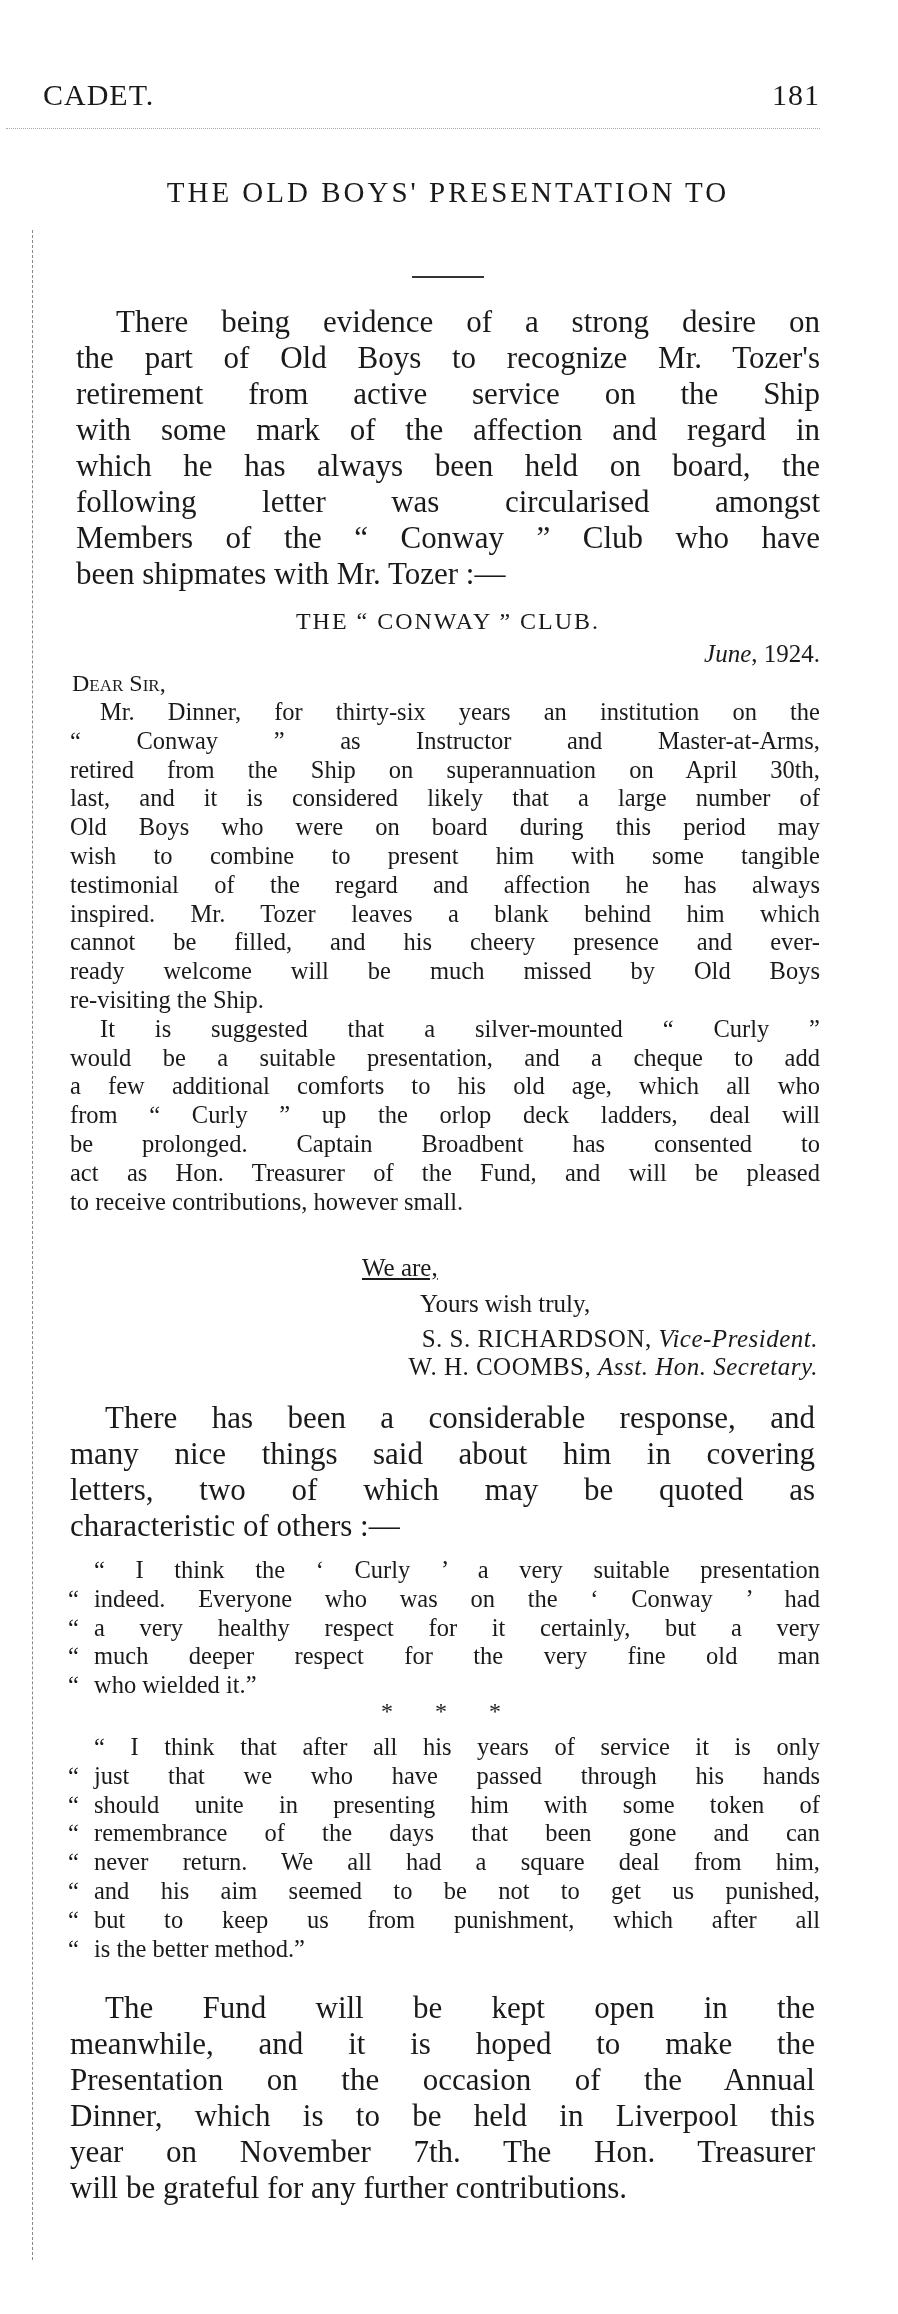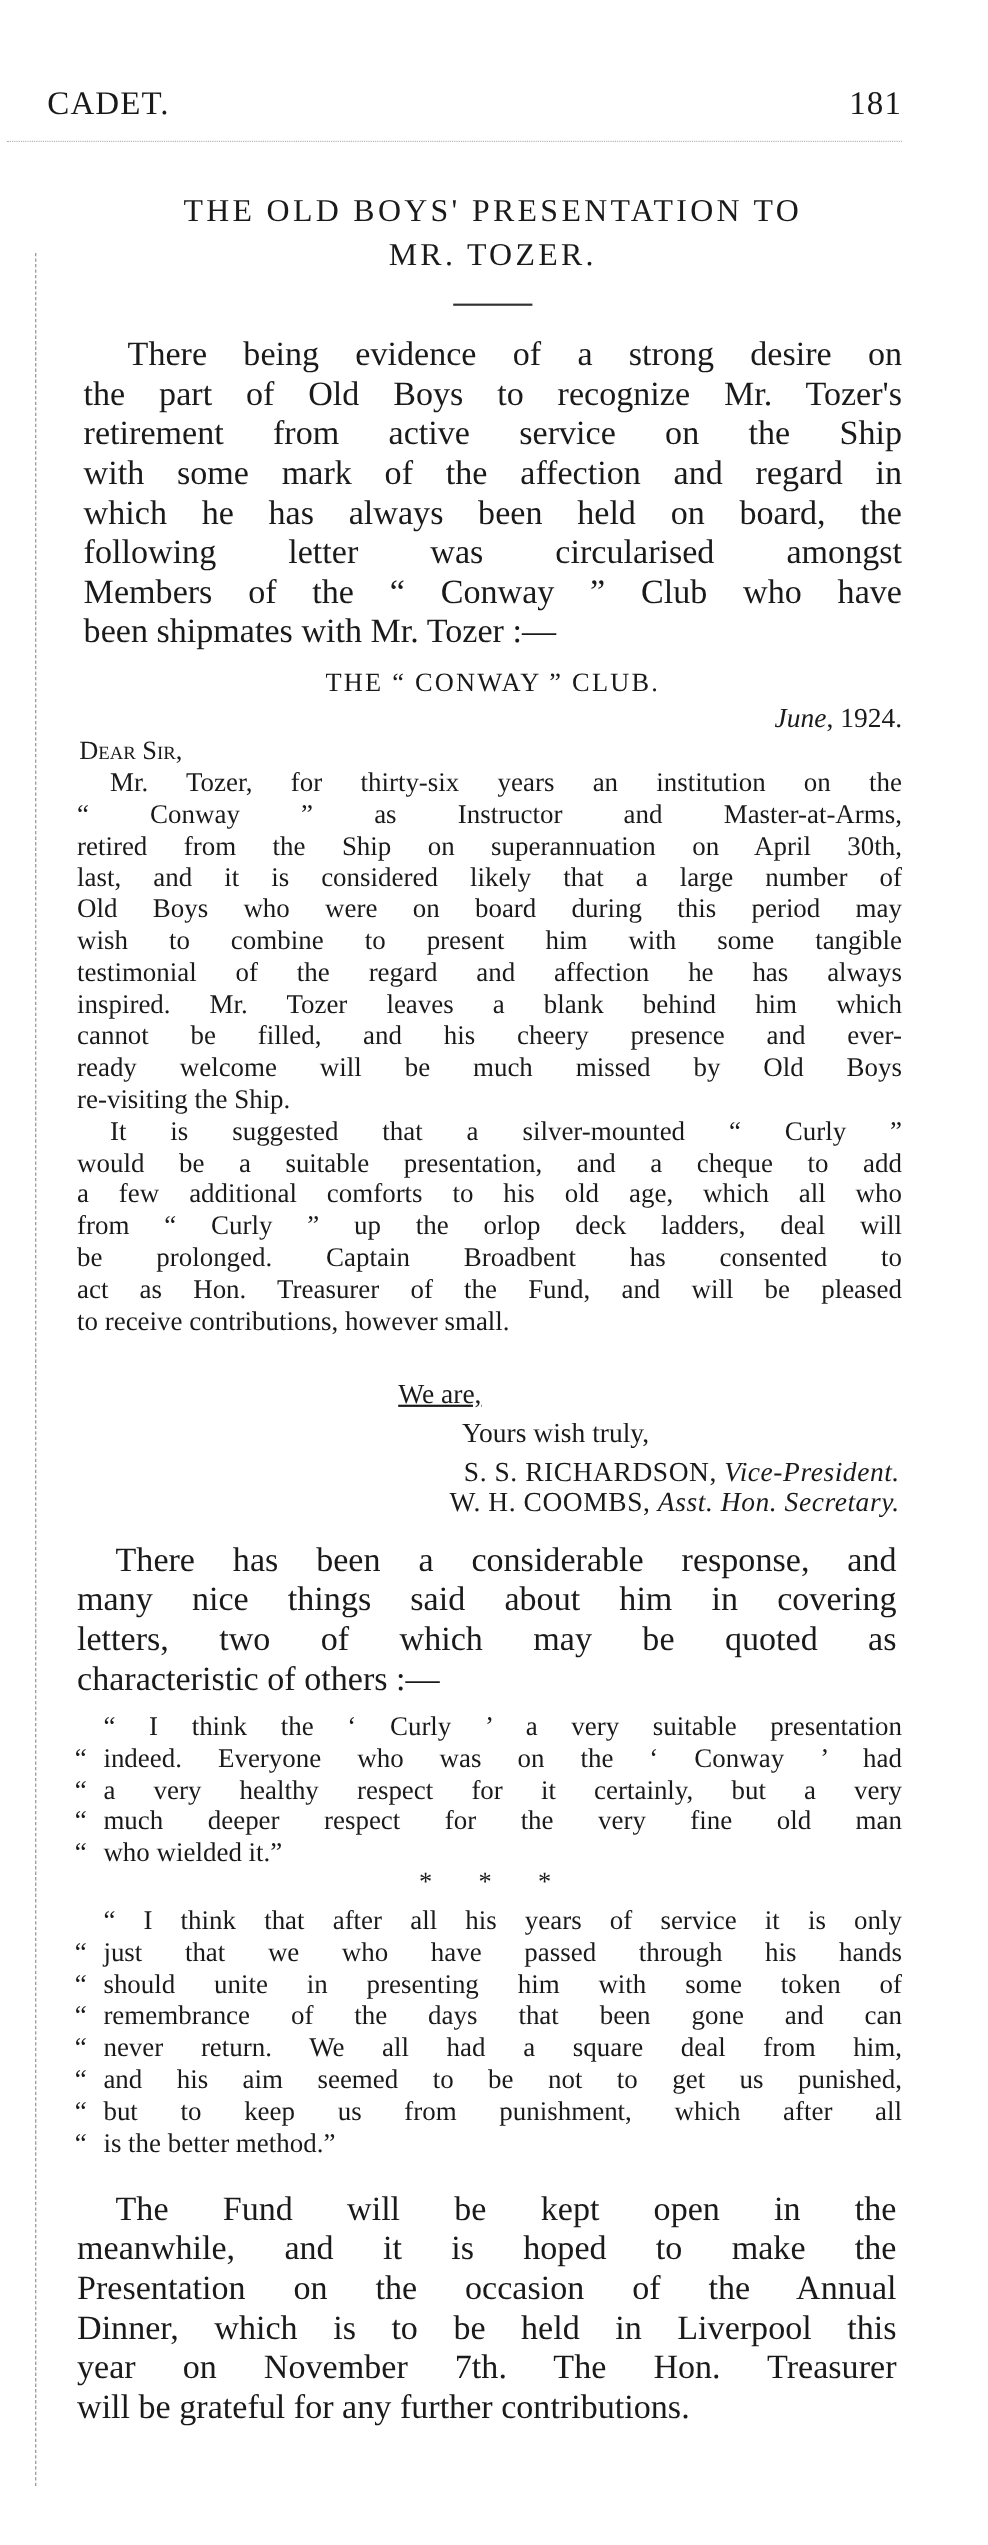--- a/index.html
+++ b/index.html
@@ -49,41 +49,40 @@
 
 <div class="abs running-head">
   <span class="left">CADET.</span>
   <span class="right">181</span>
 </div>
 <div class="abs dotted-rule"></div>
 <div class="abs left-border"></div>
 
 <div class="abs title">
   <div>THE OLD BOYS' PRESENTATION TO</div>
-  <div>MR. TOZER.</div>
 </div>
 <div class="abs title-rule"></div>
 
 <div class="abs large intro">
   <span class="line" style="padding-left:40px">There being evidence of a strong desire on</span>
   <span class="line">the part of Old Boys to recognize Mr. Tozer's</span>
   <span class="line">retirement from active service on the Ship</span>
   <span class="line">with some mark of the affection and regard in</span>
   <span class="line">which he has always been held on board, the</span>
   <span class="line">following letter was circularised amongst</span>
   <span class="line">Members of the “ Conway ” Club who have</span>
   <span class="line last">been shipmates with Mr. Tozer :—</span>
 </div>
 
 <div class="abs club-name">THE “ CONWAY ” CLUB.</div>
 <div class="abs date"><i>June</i><span>, 1924.</span></div>
 <div class="abs salutation">Dear Sir,</div>
 
 <div class="abs small letter-body">
-  <span class="line" style="padding-left:30px">Mr. Tozer, for thirty-six years an institution on the</span>
+  <span class="line" style="padding-left:30px">Mr. Dinner, for thirty-six years an institution on the</span>
   <span class="line">“ Conway ” as Instructor and Master-at-Arms,</span>
   <span class="line">retired from the Ship on superannuation on April 30th,</span>
   <span class="line">last, and it is considered likely that a large number of</span>
   <span class="line">Old Boys who were on board during this period may</span>
   <span class="line">wish to combine to present him with some tangible</span>
   <span class="line">testimonial of the regard and affection he has always</span>
   <span class="line">inspired.  Mr. Tozer leaves a blank behind him which</span>
   <span class="line">cannot be filled, and his cheery presence and ever-</span>
   <span class="line">ready welcome will be much missed by Old Boys</span>
   <span class="line last">re-visiting the Ship.</span>

